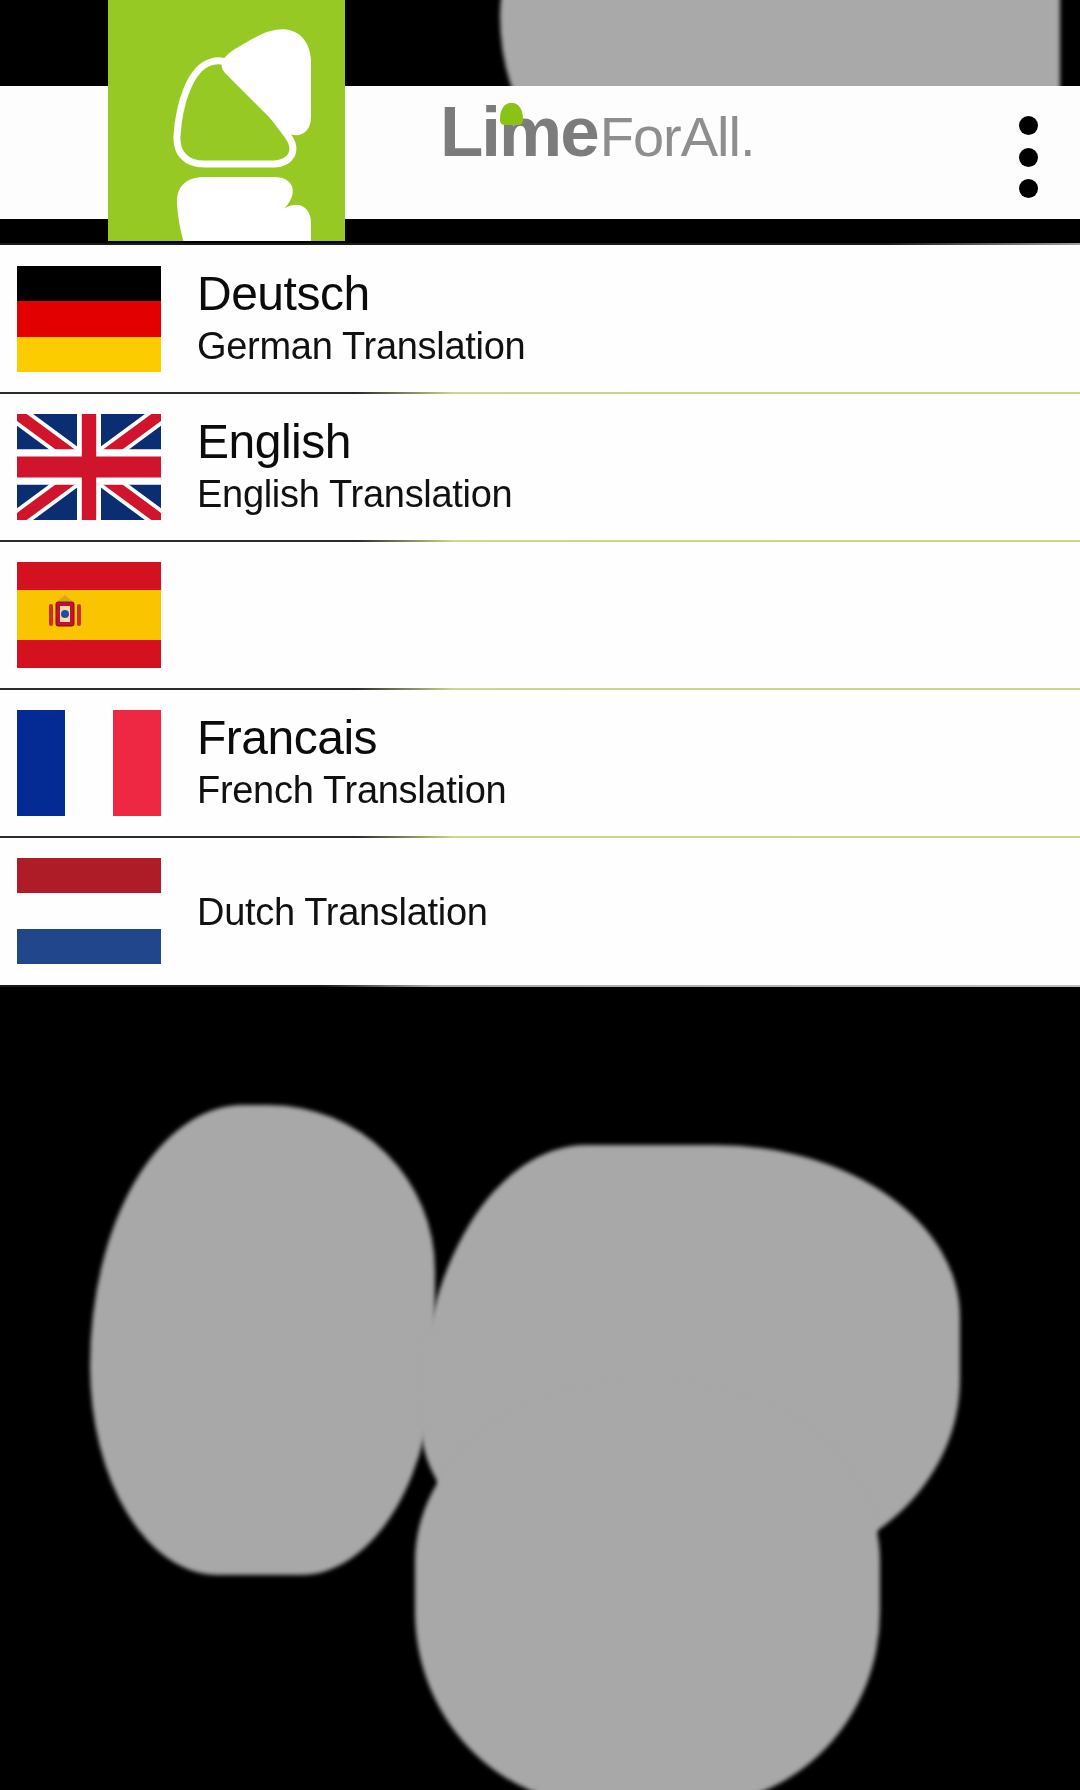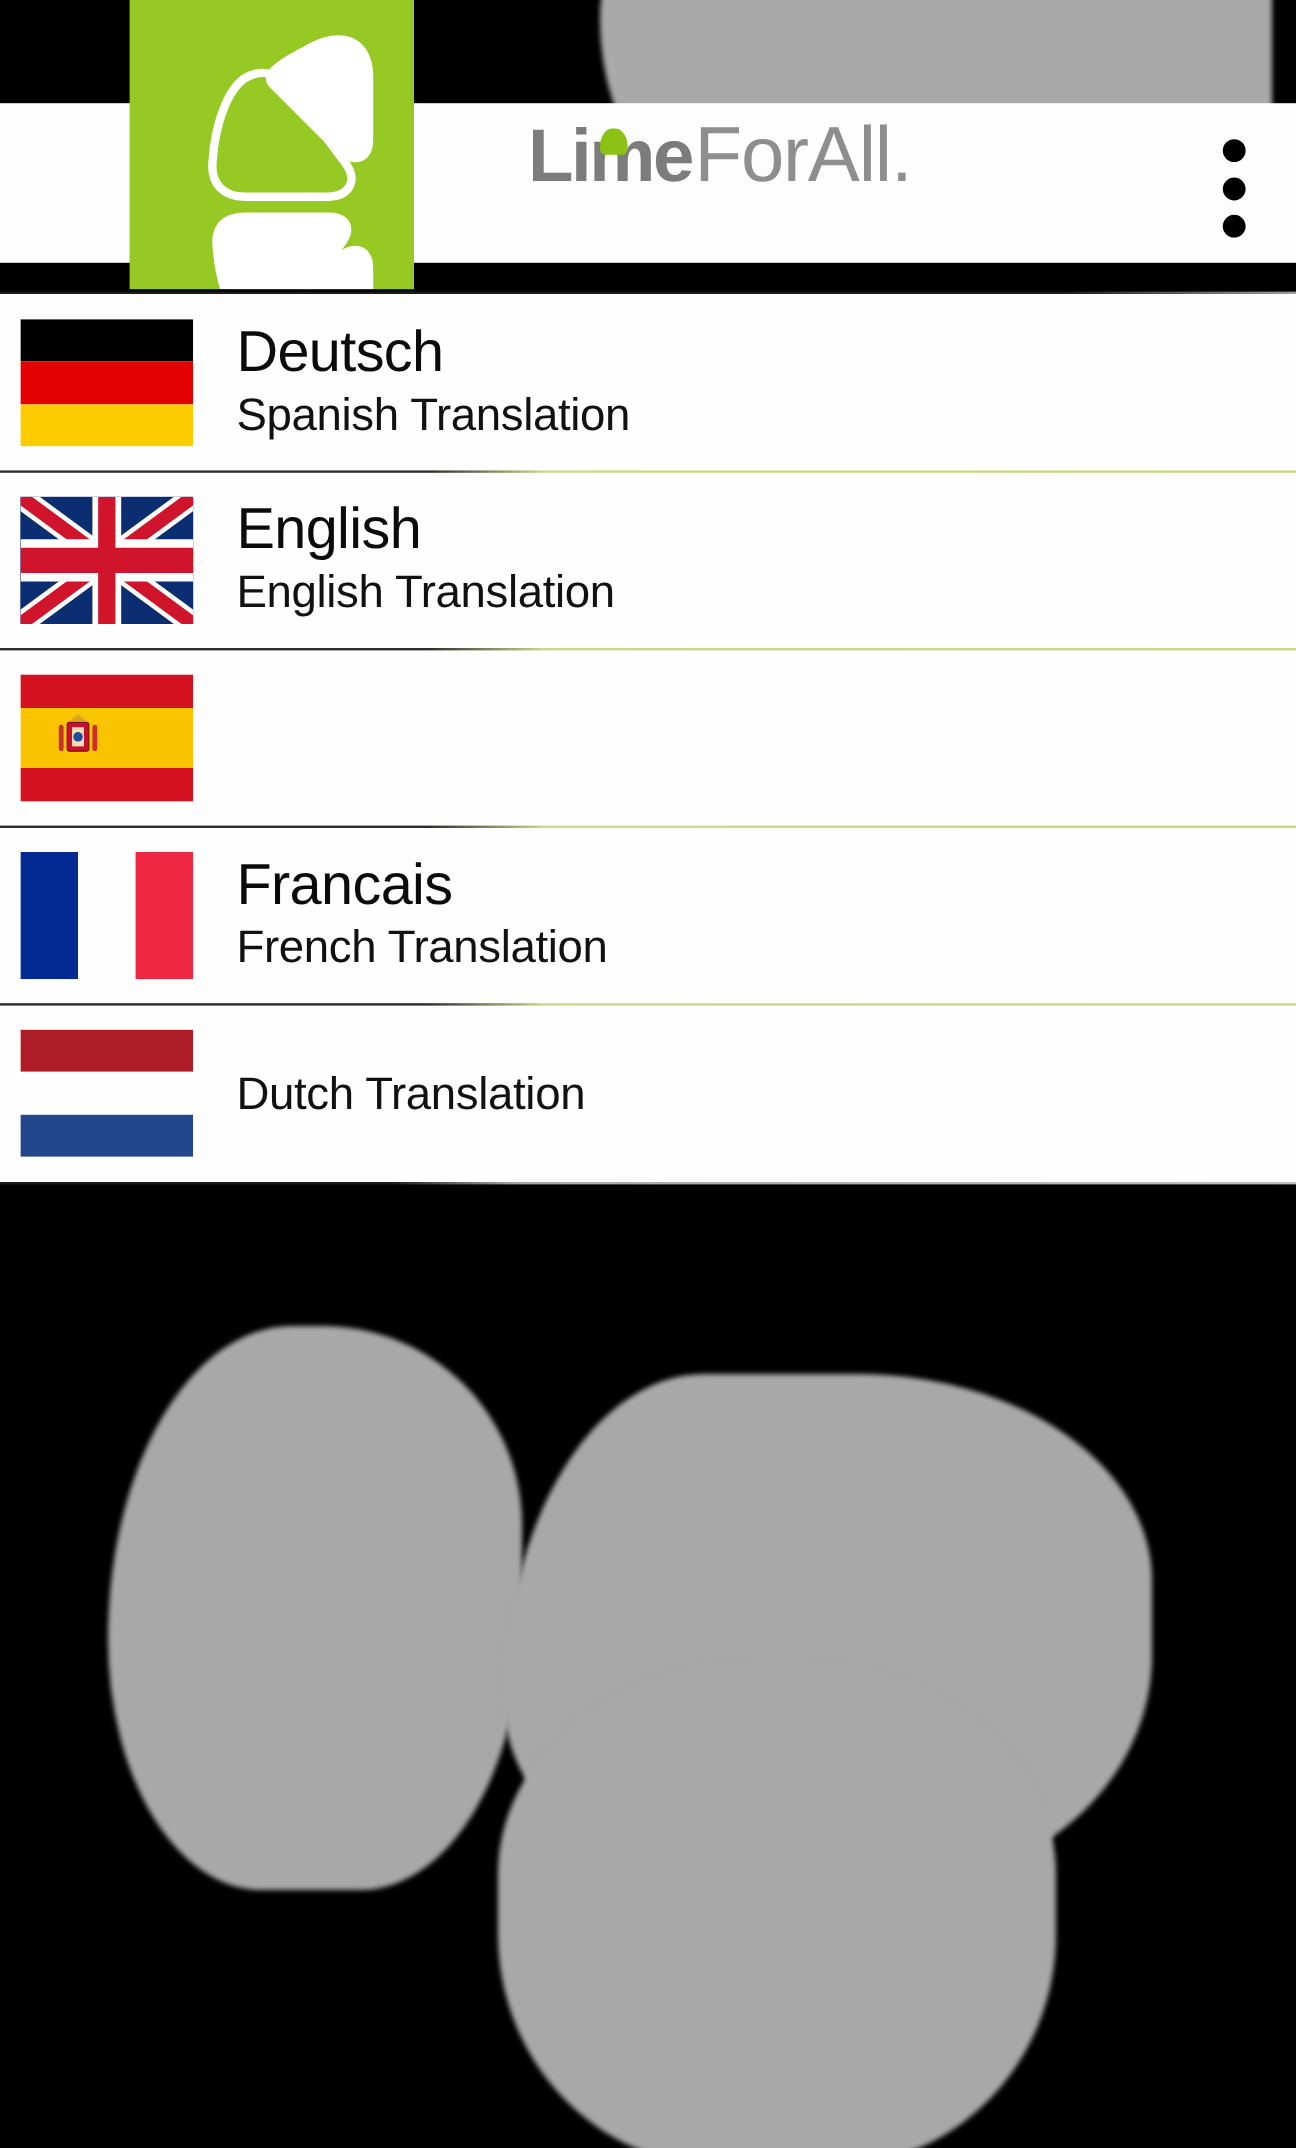--- a/index.html
+++ b/index.html
@@ -79,34 +79,34 @@
     position:absolute;
     left:440px; top:96px;
     z-index:5;
     white-space:nowrap;
     line-height:1;
     display:flex;
     align-items:baseline;
   }
   .wm-lime{
     position:relative;
-    font-size:62px;
+    font-size:71px;
     font-weight:bold;
     color:#7c7c7c;
     letter-spacing:-2px;
   }
   .wm-dot{
     position:absolute;
     left:60px; top:7px;
     width:23px; height:22px;
     background:#8cc215;
     border-radius:45% 45% 18% 18% / 70% 70% 22% 22%;
   }
   .wm-forall{
-    font-size:65px;
+    font-size:56px;
     font-weight:normal;
     color:#8e8e8e;
     letter-spacing:-1px;
     margin-left:2px;
   }
 
   .overflow-menu{
     position:absolute;
     right:22px; top:112px;
     width:60px; height:90px;
@@ -264,21 +264,21 @@
   <div class="lang-list">
 
     <div class="lang-row">
       <div class="flag flag-de">
         <div class="h b1"></div>
           <div class="h b2"></div>
           <div class="h b3"></div>
       </div>
       <div class="labels">
         <div class="lang-name">Deutsch</div>
-        <div class="lang-sub">Spanish Translation</div>
+        <div class="lang-sub">German Translation</div>
       </div>
     </div>
 
     <div class="lang-row">
       <div class="flag flag-gb">
         <svg width="144" height="106" viewBox="0 0 60 30" preserveAspectRatio="none" aria-hidden="true">
           <rect width="60" height="30" fill="#0b2d72"></rect>
           <path d="M0,0 L60,30 M60,0 L0,30" stroke="#ffffff" stroke-width="6"></path>
           <path d="M0,0 L60,30 M60,0 L0,30" stroke="#cf142b" stroke-width="3.6"></path>
           <path d="M30,0 V30 M0,15 H60" stroke="#ffffff" stroke-width="10"></path>

